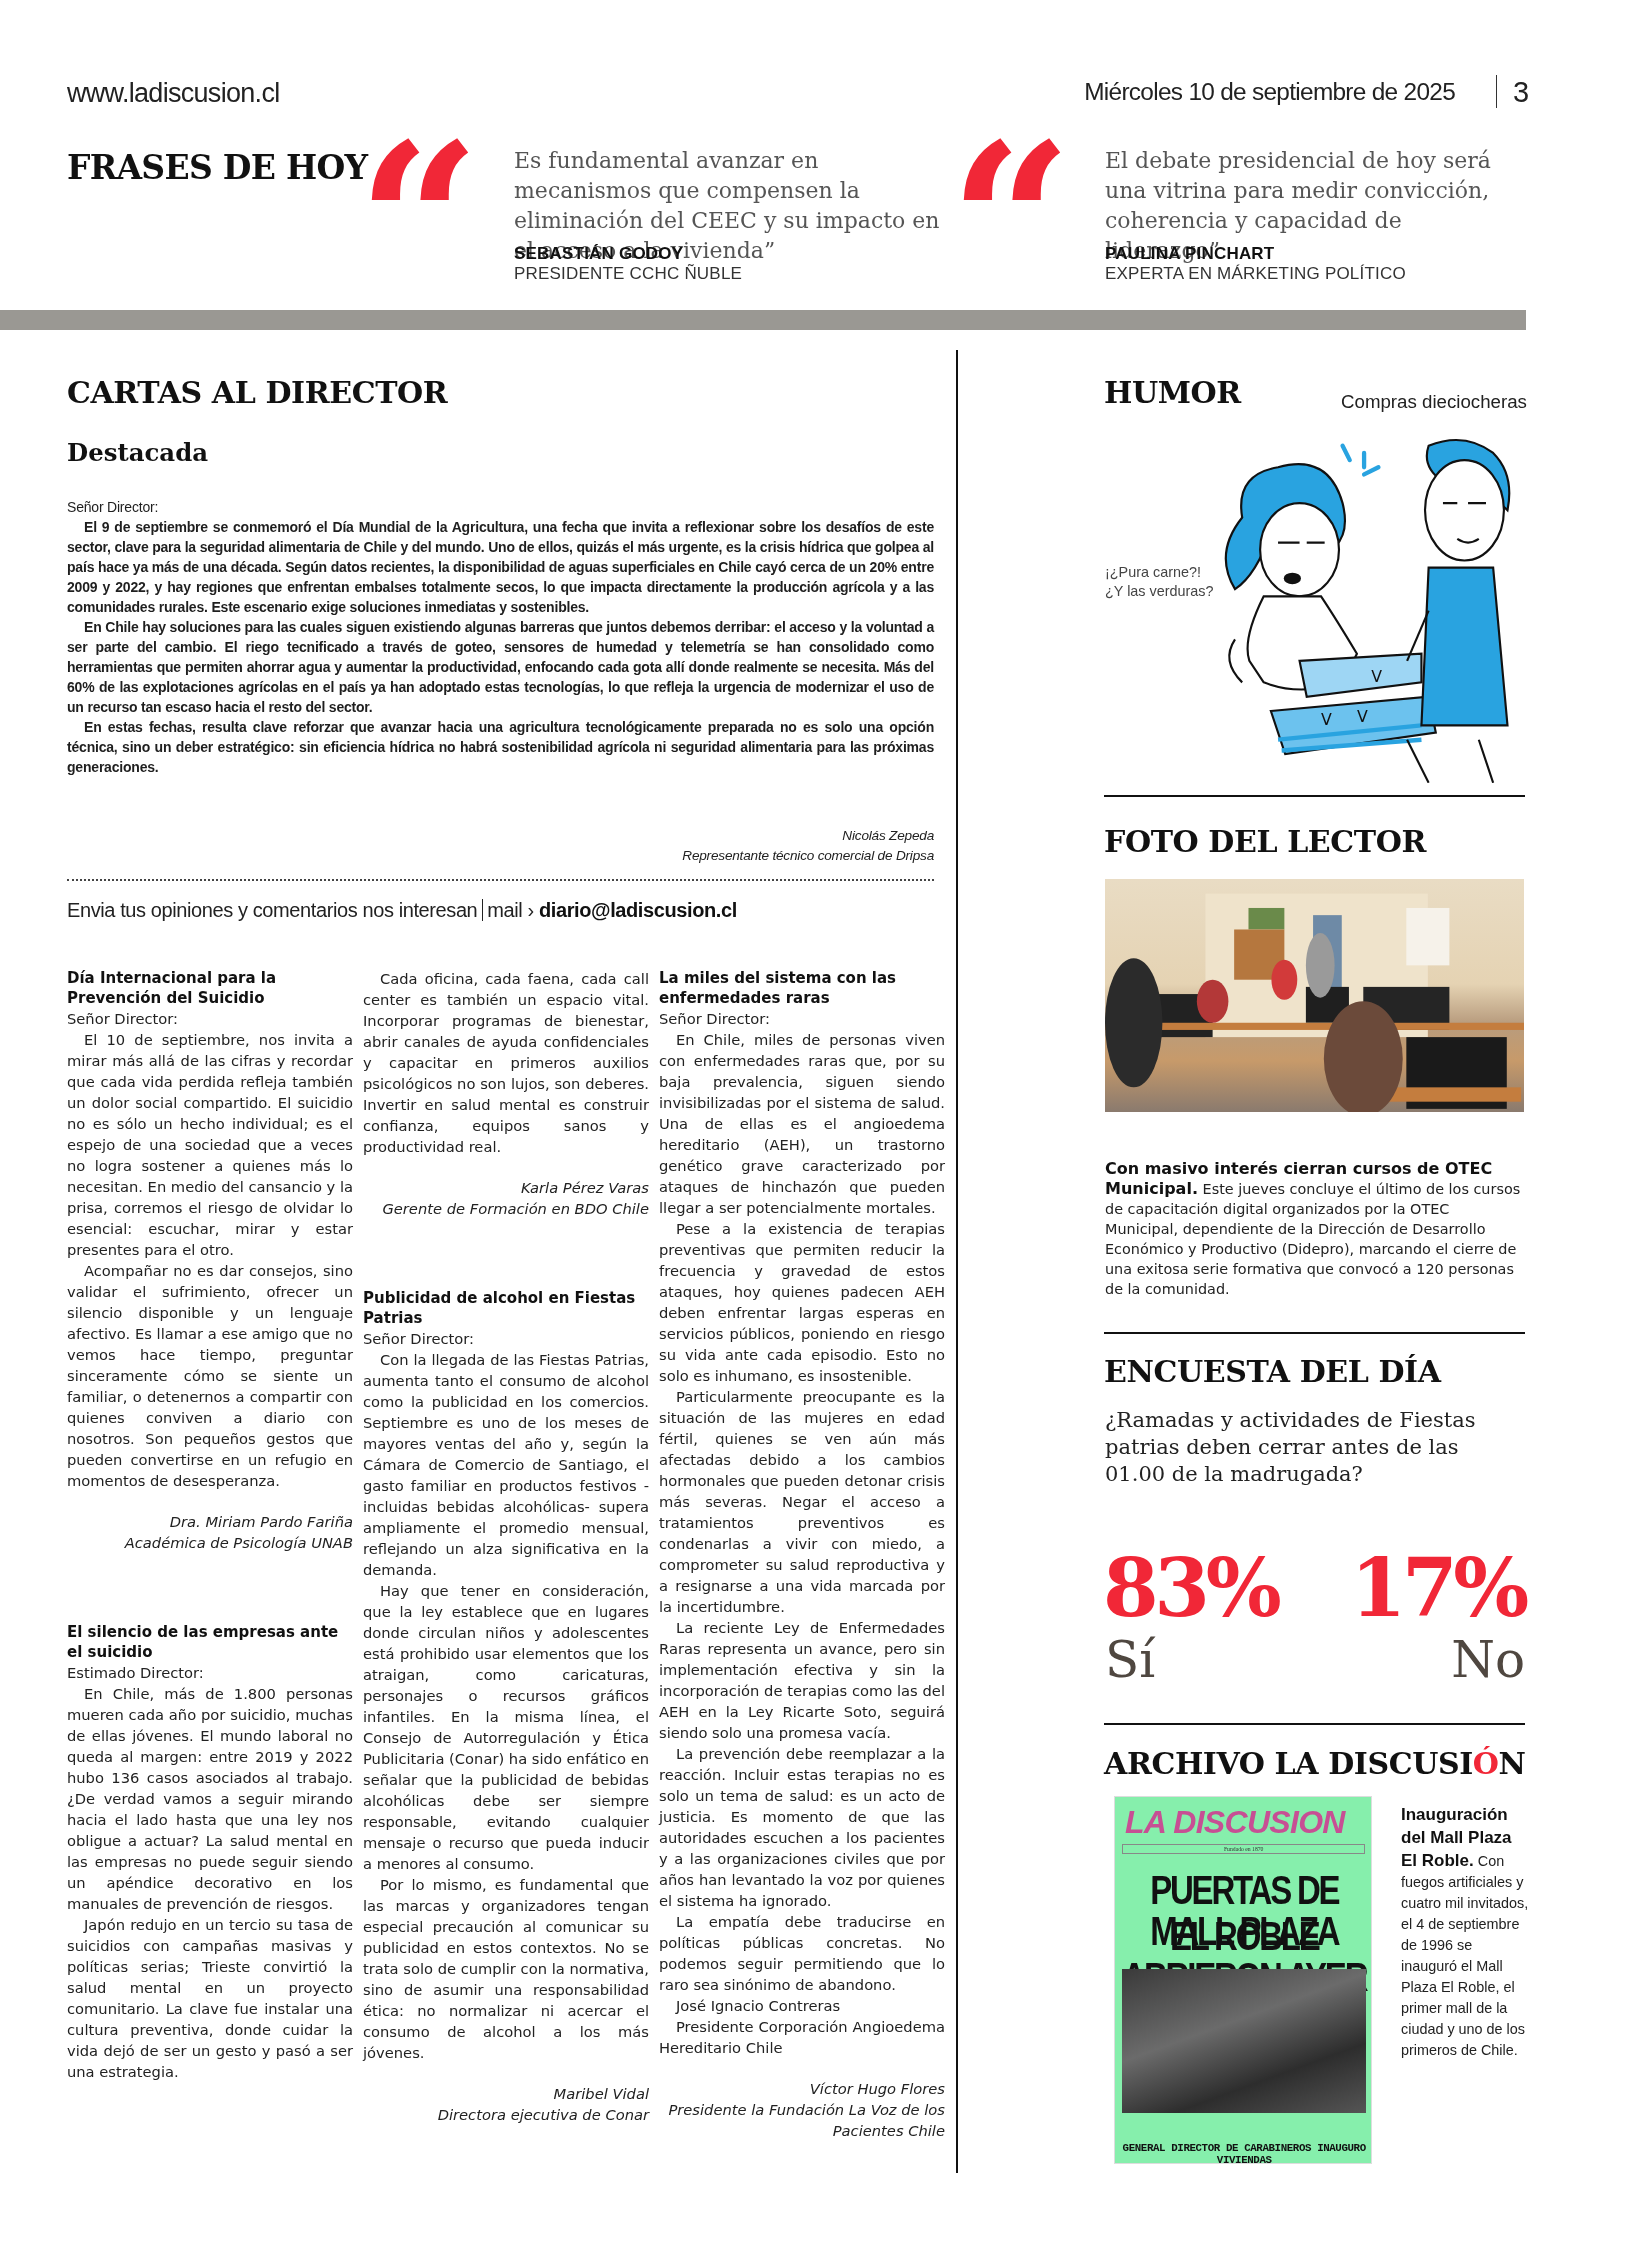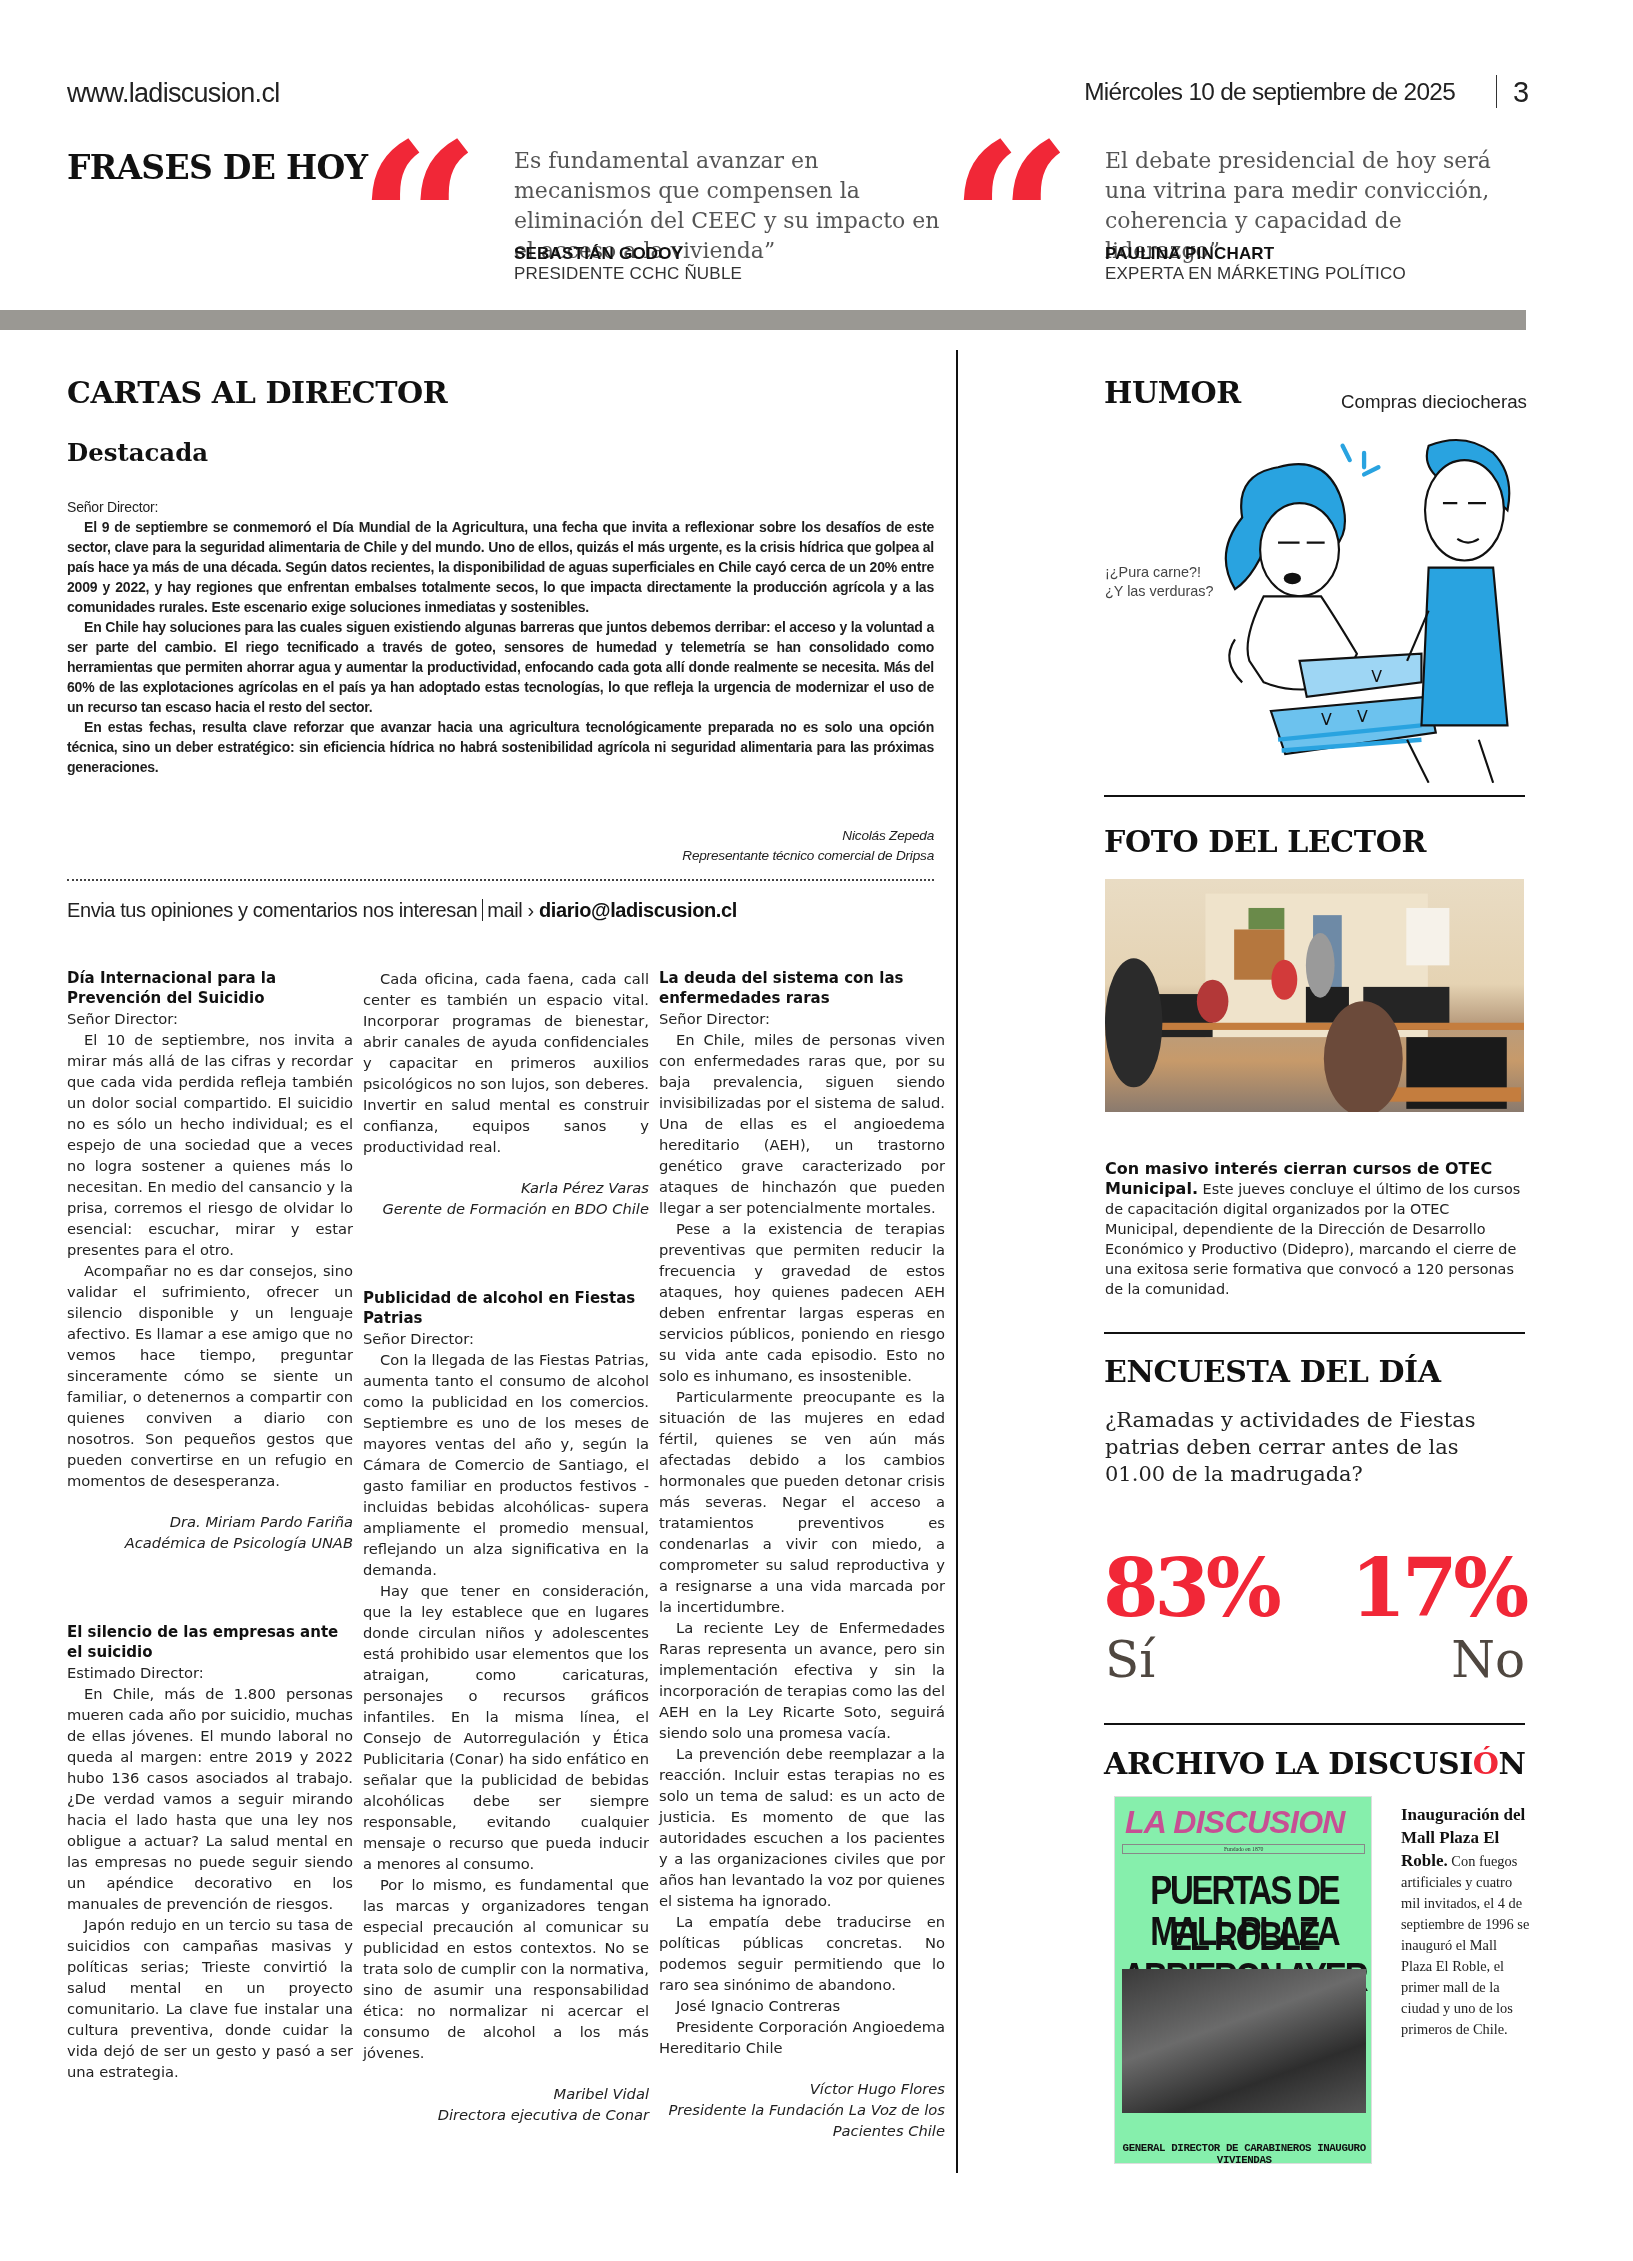--- a/index.html
+++ b/index.html
@@ -87,21 +87,21 @@
   .archivo-title { left: 1104px; top: 1746px; }
   .archivo-title .red { color: #f12737; }
   .clipping { left: 1114px; top: 1796px; width: 258px; height: 368px; background: #86efac; border: 0.7px solid #ddd; overflow: hidden; padding-left: 36px; }
   .clip-logo { position: absolute; left: 10px; top: 7.2px; font-family: "Liberation Sans", sans-serif; font-weight: bold; font-style: italic; color: #c74f94; font-size: 32px; letter-spacing: -0.7px; }
   .clip-band { position: absolute; left: 7.2px; top: 47px; width: 243px; height: 10px; border: 0.7px solid #888; font-size: 5.7px; text-align: center; color: #333; line-height: 8.6px; font-family: "Liberation Serif", serif; }
   .clip-head { position: absolute; left: 4.3px; width: 250px; text-align: center; font-family: "Liberation Sans Narrow", "Liberation Sans", sans-serif; font-weight: bold; color: #111; font-size: 33px; letter-spacing: -2.2px; line-height: 1; transform: scaleY(1.25); }
   .clip-h1 { top: 80px; }
   .clip-h2 { top: 126px; }
   .clip-photo { position: absolute; left: 7.2px; top: 172px; width: 244px; height: 144px; background: linear-gradient(160deg, #3a3a3a 0%, #6b6b6b 40%, #2d2d2d 70%, #555 100%); }
   .clip-foot { position: absolute; left: 7.2px; top: 345px; width: 244px; font-family: Liberation Mono, monospace; font-weight: bold; font-size: 10.8px; color: #111; text-align: center; letter-spacing: -0.4px; }
-  .archivo-desc { left: 1401px; top: 1803px; width: 129px; font-family: Liberation Serif, serif; font-size: 14.4px; line-height: 21px; color: #222; }
+  .archivo-desc { left: 1401px; top: 1803px; width: 129px; font-family: Liberation Sans, sans-serif; font-size: 14.4px; line-height: 21px; color: #222; }
   .archivo-desc b { font-size: 17px; line-height: 23px; color: #111; }
 </style>
 </head>
 <body>
 
 <div class="abs site-url">www.ladiscusion.cl</div>
 <div class="abs date">Miércoles 10 de septiembre de 2025</div>
 <div class="abs date-sep"></div>
 <div class="abs page-num">3</div>
 
@@ -167,21 +167,21 @@
   <p>Con la llegada de las Fiestas Patrias, aumenta tanto el consumo de alcohol como la publicidad en los comercios. Septiembre es uno de los meses de mayores ventas del año y, según la Cámara de Comercio de Santiago, el gasto familiar en productos festivos -incluidas bebidas alcohólicas- supera ampliamente el promedio mensual, reflejando un alza significativa en la demanda.</p>
   <p>Hay que tener en consideración, que la ley establece que en lugares donde circulan niños y adolescentes está prohibido usar elementos que los atraigan, como caricaturas, personajes o recursos gráficos infantiles. En la misma línea, el Consejo de Autorregulación y Ética Publicitaria (Conar) ha sido enfático en señalar que la publicidad de bebidas alcohólicas debe ser siempre responsable, evitando cualquier mensaje o recurso que pueda inducir a menores al consumo.</p>
   <p>Por lo mismo, es fundamental que las marcas y organizadores tengan especial precaución al comunicar su publicidad en estos contextos. No se trata solo de cumplir con la normativa, sino de asumir una responsabilidad ética: no normalizar ni acercar el consumo de alcohol a los más jóvenes.</p>
   <div class="sign">
     <div>Maribel Vidal</div>
     <div>Directora ejecutiva de Conar</div>
   </div>
 </div>
 
 <div class="abs col col3">
-  <div class="ltitle">La deuda del sistema con las enfermedades raras</div>
+  <div class="ltitle">La miles del sistema con las enfermedades raras</div>
   <div>Señor Director:</div>
   <p>En Chile, miles de personas viven con enfermedades raras que, por su baja prevalencia, siguen siendo invisibilizadas por el sistema de salud. Una de ellas es el angioedema hereditario (AEH), un trastorno genético grave caracterizado por ataques de hinchazón que pueden llegar a ser potencialmente mortales.</p>
   <p>Pese a la existencia de terapias preventivas que permiten reducir la frecuencia y gravedad de estos ataques, hoy quienes padecen AEH deben enfrentar largas esperas en servicios públicos, poniendo en riesgo su vida ante cada episodio. Esto no solo es inhumano, es insostenible.</p>
   <p>Particularmente preocupante es la situación de las mujeres en edad fértil, quienes se ven aún más afectadas debido a los cambios hormonales que pueden detonar crisis más severas. Negar el acceso a tratamientos preventivos es condenarlas a vivir con miedo, a comprometer su salud reproductiva y a resignarse a una vida marcada por la incertidumbre.</p>
   <p>La reciente Ley de Enfermedades Raras representa un avance, pero sin implementación efectiva y sin la incorporación de terapias como las del AEH en la Ley Ricarte Soto, seguirá siendo solo una promesa vacía.</p>
   <p>La prevención debe reemplazar a la reacción. Incluir estas terapias no es solo un tema de salud: es un acto de justicia. Es momento de que las autoridades escuchen a los pacientes y a las organizaciones civiles que por años han levantado la voz por quienes el sistema ha ignorado.</p>
   <p>La empatía debe traducirse en políticas públicas concretas. No podemos seguir permitiendo que lo raro sea sinónimo de abandono.</p>
   <p>José Ignacio Contreras</p>
   <p>Presidente Corporación Angioedema Hereditario Chile</p>
   <div class="sign">

